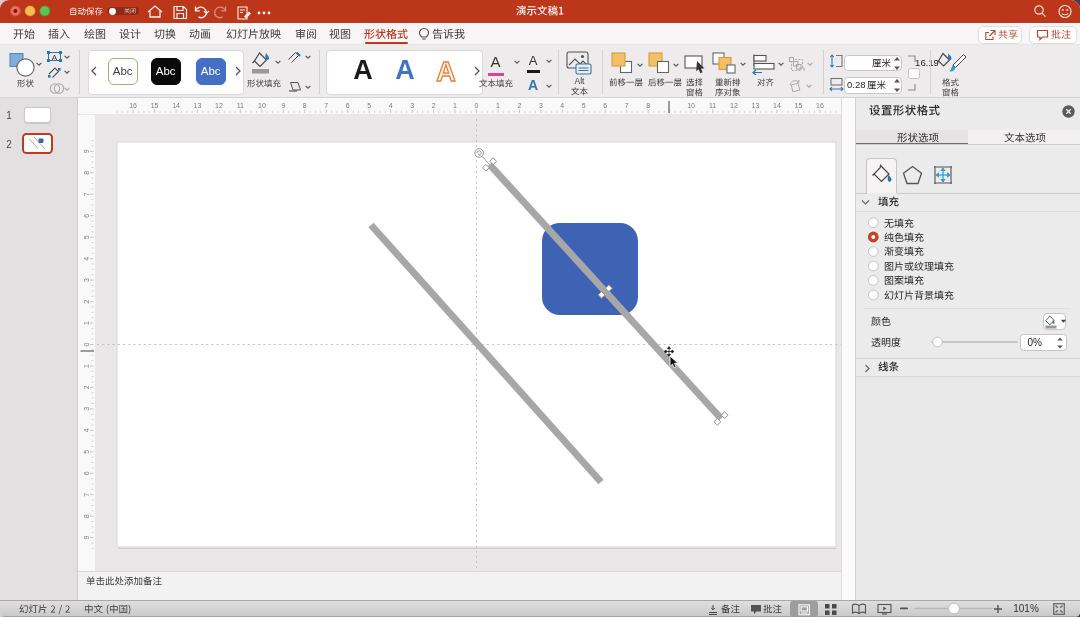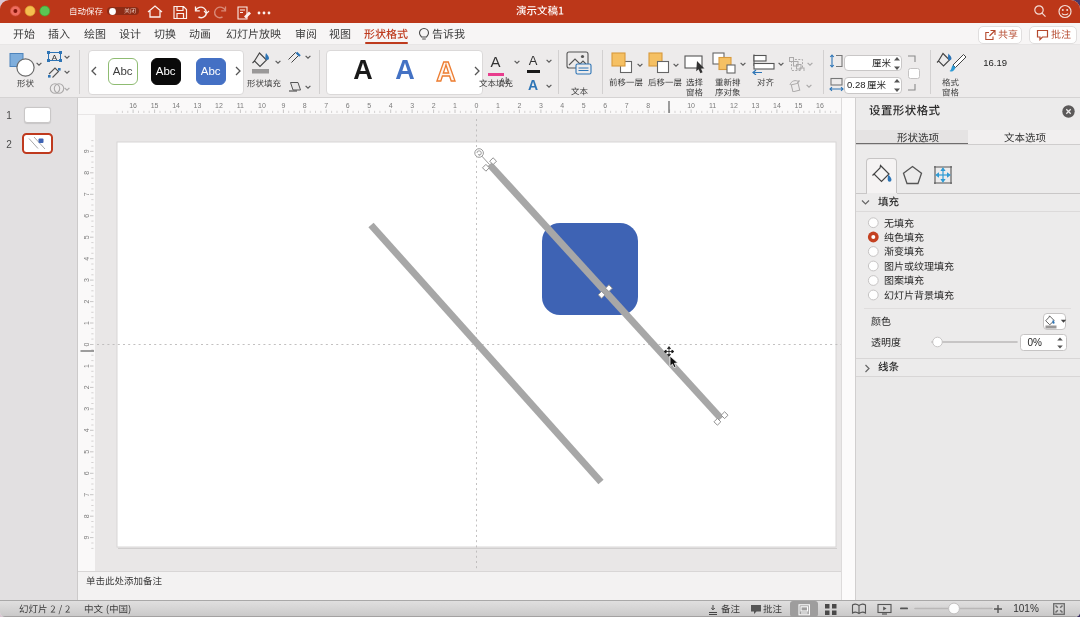--- a/index.html
+++ b/index.html
@@ -349,21 +349,21 @@
       <path d="M1.6 1.8 L4 4.2 L6.4 1.8" stroke="#5a5a5a" stroke-width="1.2" fill="none"></path>
     </svg>
     <div class="a" style="left:558px;top:50px;width:1px;height:44px;background:#D2D0D0"></div>
     <svg class="a" style="left:566px;top:51px" width="26" height="24" fill="none">
       <rect x="1" y="1" width="21" height="16" rx="2" stroke="#555" stroke-width="1.1"></rect>
       <circle cx="16.5" cy="5.5" r="1.6" fill="#555"></circle>
       <path d="M3 14 L9 8 L14 13 L17 10 L20 13" stroke="#555" stroke-width="1.1"></path>
       <rect x="10" y="13" width="15" height="10" rx="1.5" fill="#EDEBEB" stroke="#2E75B6" stroke-width="1.1"></rect>
       <path d="M12.5 17 H22.5 M12.5 19.5 H22.5" stroke="#2E75B6" stroke-width="1"></path>
     </svg>
-    <div class="a" style="left:499.5px;top:75.1px;width:160px;font-size:8.5px;color:#3d3d3d;font-weight:400;text-align:left;line-height:12.75px;">Alt</div>
+    <div class="a" style="left:499.5px;top:75.1px;width:160px;font-size:8.5px;color:#3d3d3d;font-weight:400;text-align:center;line-height:12.75px;">Alt</div>
     <svg class="a" style="left:571.0px;top:86.2px;overflow:visible" width="18" height="11">
       <use href="#g45" fill="#3d3d3d" transform="translate(0.00 8.50) scale(0.00850 -0.00850)"></use>
       <use href="#g46" fill="#3d3d3d" transform="translate(8.50 8.50) scale(0.00850 -0.00850)"></use>
     </svg>
     <div class="a" style="left:601.5px;top:50px;width:1px;height:44px;background:#D2D0D0"></div>
     <svg class="a" style="left:611px;top:52px" width="24" height="24" fill="none">
       <rect x="9.5" y="9.5" width="11" height="11" fill="#fff" stroke="#666" stroke-width="1.1"></rect>
       <rect x="1" y="1" width="13" height="13" fill="#F5C063" stroke="#D89A3D" stroke-width="1.1"></rect>
     </svg>
     <svg class="a" style="left:635.5px;top:61.5px" width="8" height="6">
@@ -447,21 +447,21 @@
     </svg>
     <svg class="a" style="left:805px;top:83px" width="8" height="6">
       <path d="M1.6 1.8 L4 4.2 L6.4 1.8" stroke="#ABA9A9" stroke-width="1.2" fill="none"></path>
     </svg>
     <div class="a" style="left:823px;top:50px;width:1px;height:44px;background:#D2D0D0"></div>
     <svg class="a" style="left:829px;top:54px" width="15" height="15" fill="none">
       <path d="M3 1 L3 13 M1.2 3 L3 1 L4.8 3 M1.2 11 L3 13 L4.8 11" stroke="#2E75B6" stroke-width="1.1"></path>
       <path d="M7 1.5 H13 V12.5 H7" stroke="#777" stroke-width="1.1"></path>
     </svg>
     <div class="a" style="left:843.5px;top:54.5px;width:58.5px;height:16.5px;background:#fff;border:1px solid #C9C7C7;border-radius:4px"></div>
-    <div class="a" style="left:847px;top:55.7px;width:160px;font-size:9.5px;color:#222;font-weight:400;text-align:right;line-height:14.25px;">16.19</div>
+    <div class="a" style="left:847px;top:55.7px;width:160px;font-size:9.5px;color:#222;font-weight:400;text-align:center;line-height:14.25px;">16.19</div>
     <svg class="a" style="left:872.0px;top:56.9px;overflow:visible" width="20" height="12">
       <use href="#g63" fill="#222" transform="translate(0.00 9.50) scale(0.00950 -0.00950)"></use>
       <use href="#g64" fill="#222" transform="translate(9.50 9.50) scale(0.00950 -0.00950)"></use>
     </svg>
     <svg class="a" style="left:893px;top:56.5px" width="8" height="13" fill="#555">
       <path d="M4 0 L7 3.5 H1 Z"></path>
       <path d="M4 13 L1 9.5 H7 Z"></path>
     </svg>
     <svg class="a" style="left:829px;top:77px" width="15" height="16" fill="none">
       <rect x="2" y="1.5" width="11" height="6.5" stroke="#777" stroke-width="1.1"></rect>

